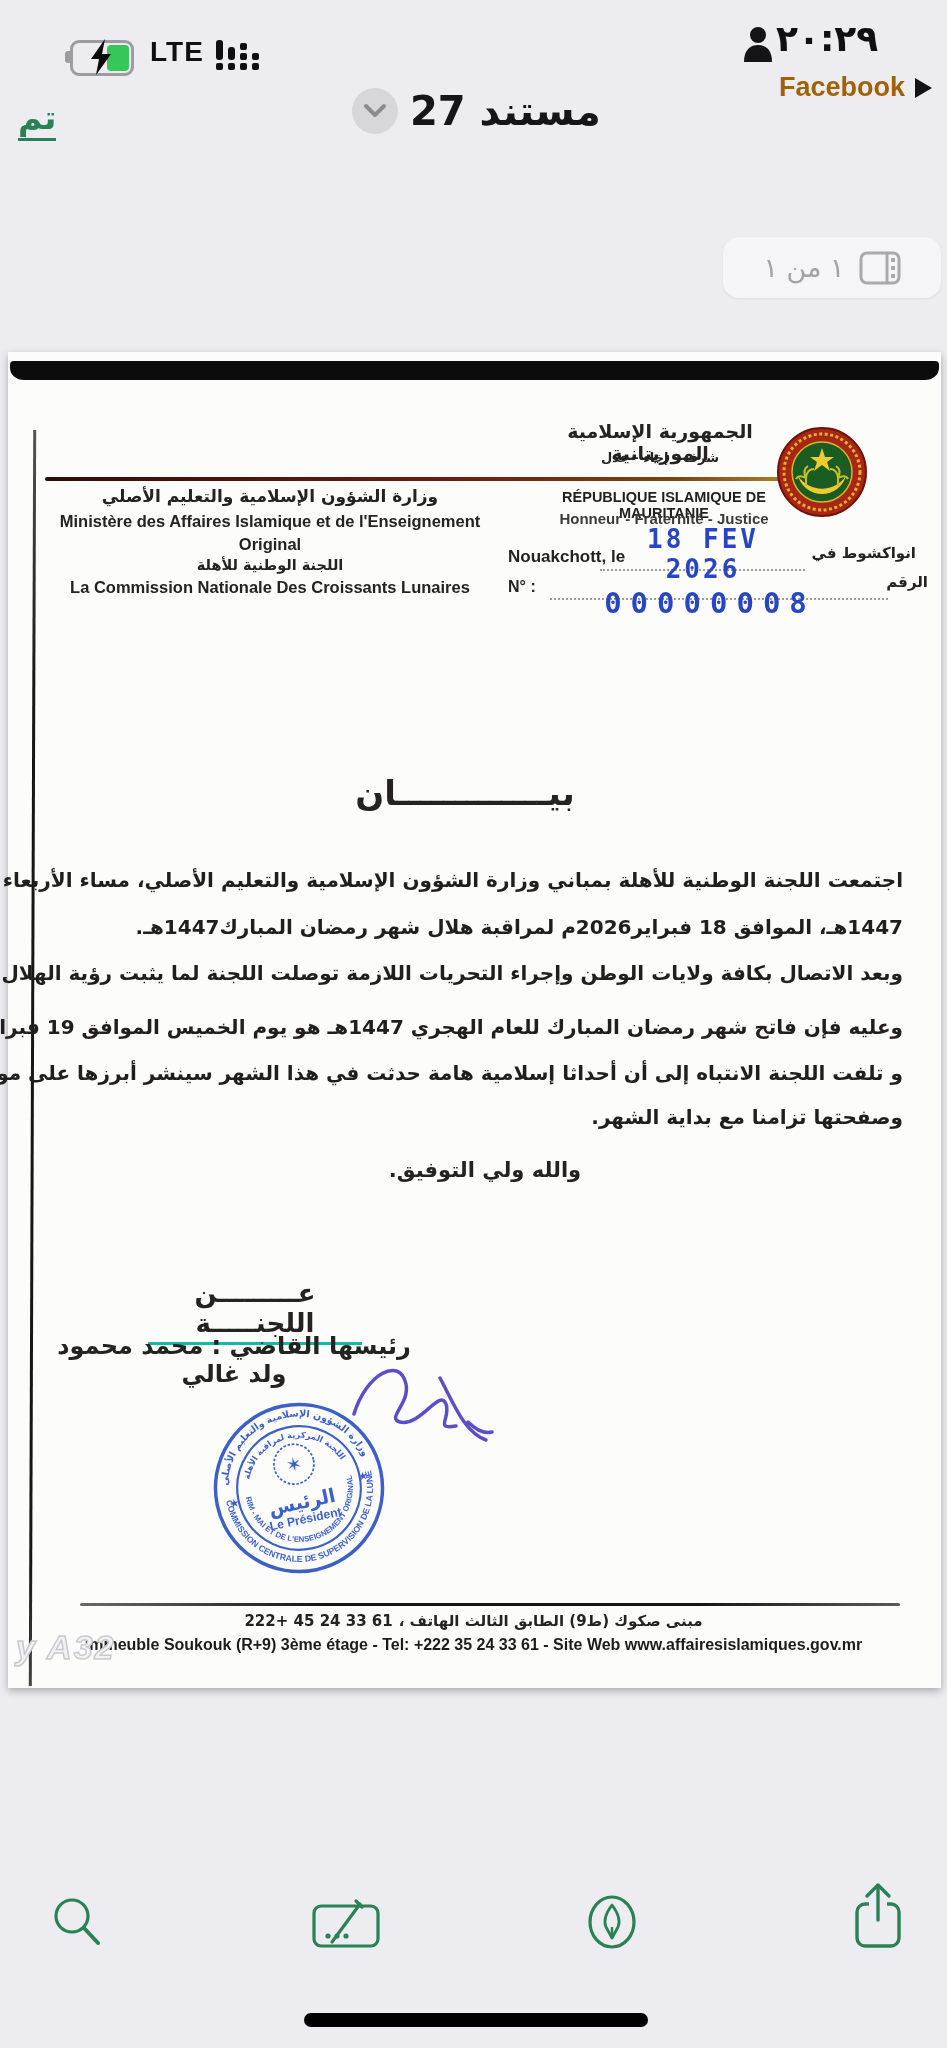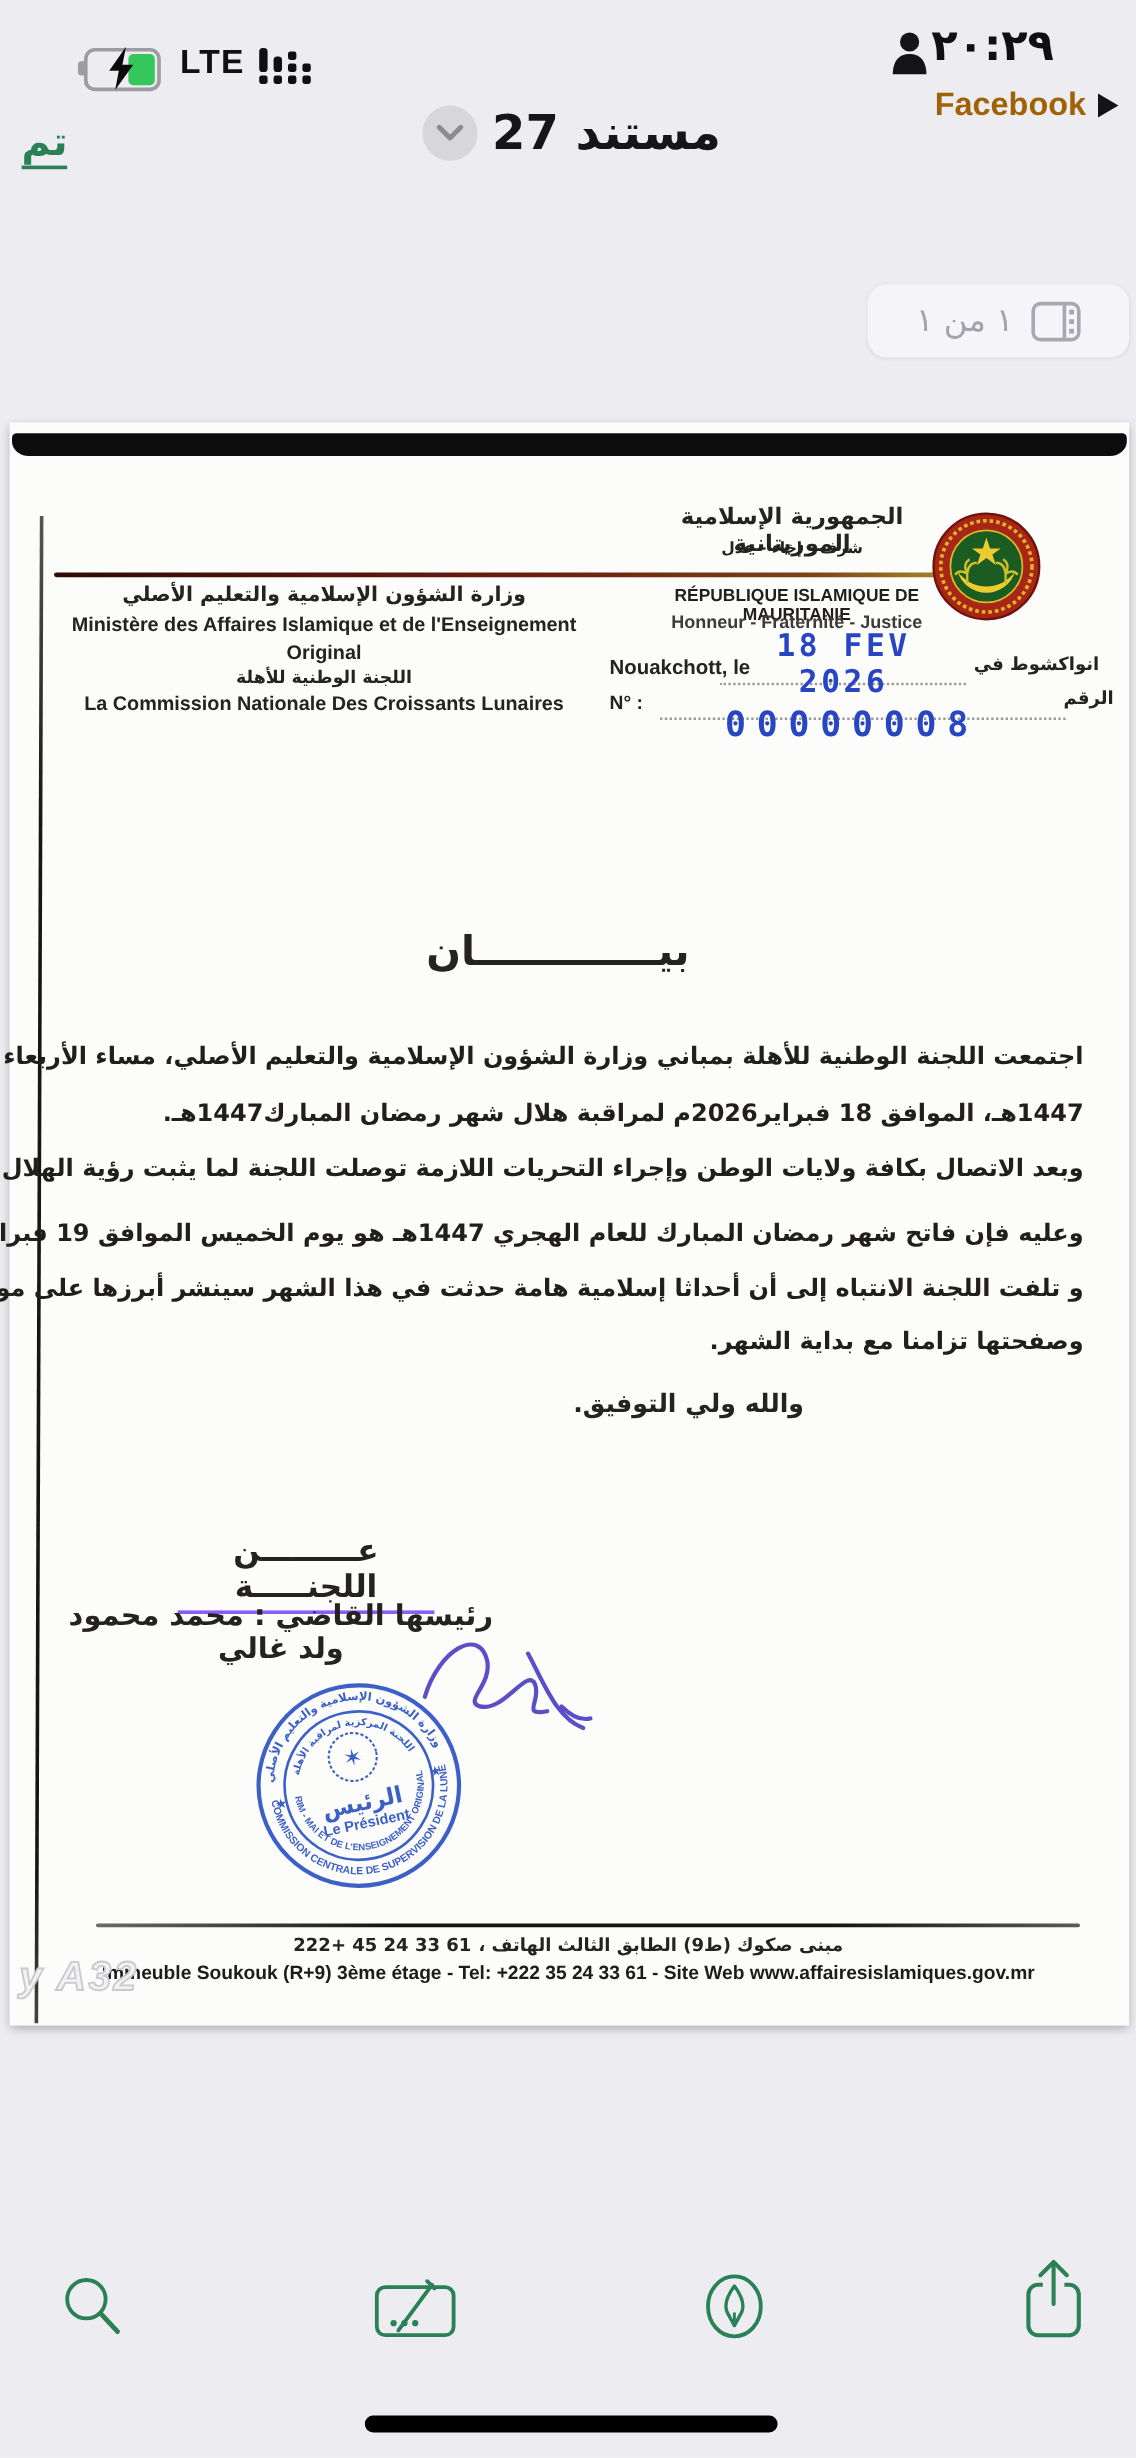--- a/index.html
+++ b/index.html
@@ -57,24 +57,24 @@
   #date-stamp{left:608px;top:524px;width:190px;text-align:center;font-size:26px;font-weight:700;letter-spacing:3px;color:#2846c4;font-family:"DejaVu Sans Mono",monospace;}
   #place-ar{left:800px;top:544px;width:116px;text-align:right;font-size:15px;font-weight:700;}
   #num-fr{left:508px;top:578px;font-size:16px;font-weight:700;font-family:"Liberation Sans",sans-serif;}
   #leader2{left:550px;top:578px;width:338px;height:20px;border-bottom:2px dotted #9a9a9a;}
   #num-ar{left:880px;top:573px;width:48px;text-align:right;font-size:15px;font-weight:700;}
   #number-stamp{left:560px;top:586px;width:300px;text-align:center;font-size:29px;font-weight:700;letter-spacing:9px;color:#2846c4;font-family:"DejaVu Sans Mono",monospace;}
 
   #doc-title{left:330px;top:773px;width:270px;text-align:center;font-size:34px;font-weight:700;direction:rtl;}
   .bodyline{left:60px;right:44px;text-align:right;direction:rtl;white-space:nowrap;font-size:20px;font-weight:700;color:#211f1c;}
   #bl0{top:868px;} #bl1{top:915px;} #bl2{top:961px;} #bl3{top:1015px;} #bl4{top:1061px;} #bl5{top:1105px;}
-  #closing{left:300px;top:1158px;width:370px;text-align:right;direction:rtl;font-size:21px;font-weight:700;}
+  #closing{left:300px;top:1158px;width:370px;text-align:center;direction:rtl;font-size:21px;font-weight:700;}
 
   #onbehalf{left:148px;top:1278px;width:214px;text-align:center;direction:rtl;font-size:26px;font-weight:800;
-            border-bottom:3px solid #8b5cf6;padding-bottom:4px;}
+            border-bottom:3px solid #14b8a6;padding-bottom:4px;}
   #president{left:42px;top:1332px;width:384px;text-align:center;direction:rtl;font-size:24px;font-weight:800;}
   #signature{left:348px;top:1352px;}
   #stamp{left:212px;top:1398px;transform:rotate(-12deg);opacity:.93;}
 
   #footrule{left:80px;top:1603px;width:820px;height:3px;background:linear-gradient(to right,#6a6a6a,#141414 30%,#141414 75%,#5a5a5a);border-radius:2px;}
   #foot-ar{left:0;top:1612px;width:947px;text-align:center;direction:rtl;font-size:15px;font-weight:700;display:flex;justify-content:center;gap:6px;}
   #foot-fr{left:0;top:1636px;width:947px;text-align:center;font-size:16px;font-weight:700;font-family:"Liberation Sans",sans-serif;color:#1d1c1a;}
   #watermark{left:16px;top:1628px;font-size:34px;font-weight:800;font-style:italic;color:#f2f2f4;
              -webkit-text-stroke:1.5px #c9c9ce;text-stroke:1.5px #c9c9ce;letter-spacing:2px;font-family:"Liberation Sans",sans-serif;}
 

